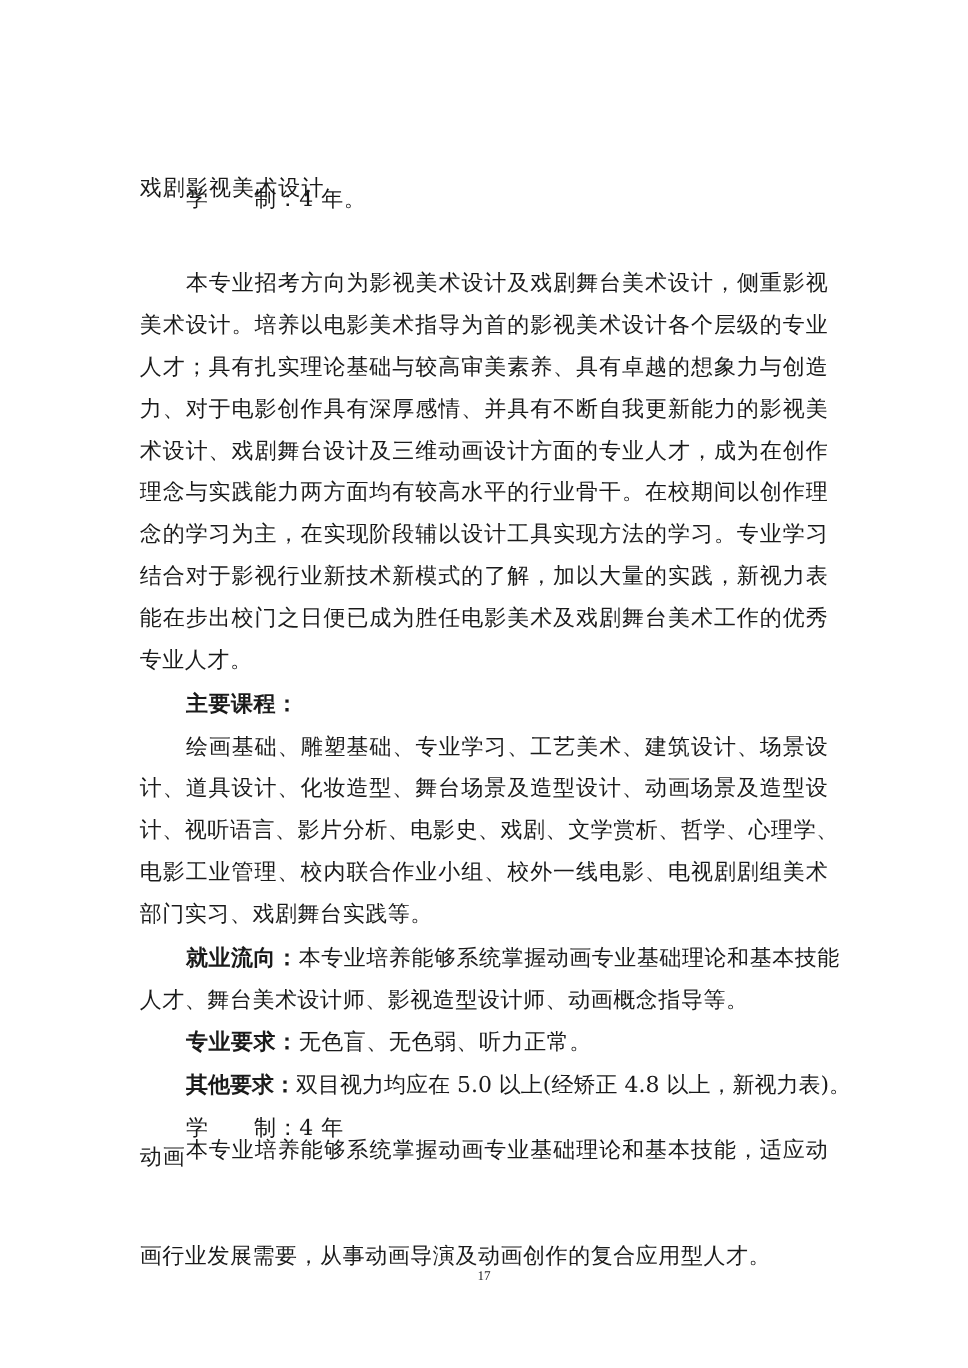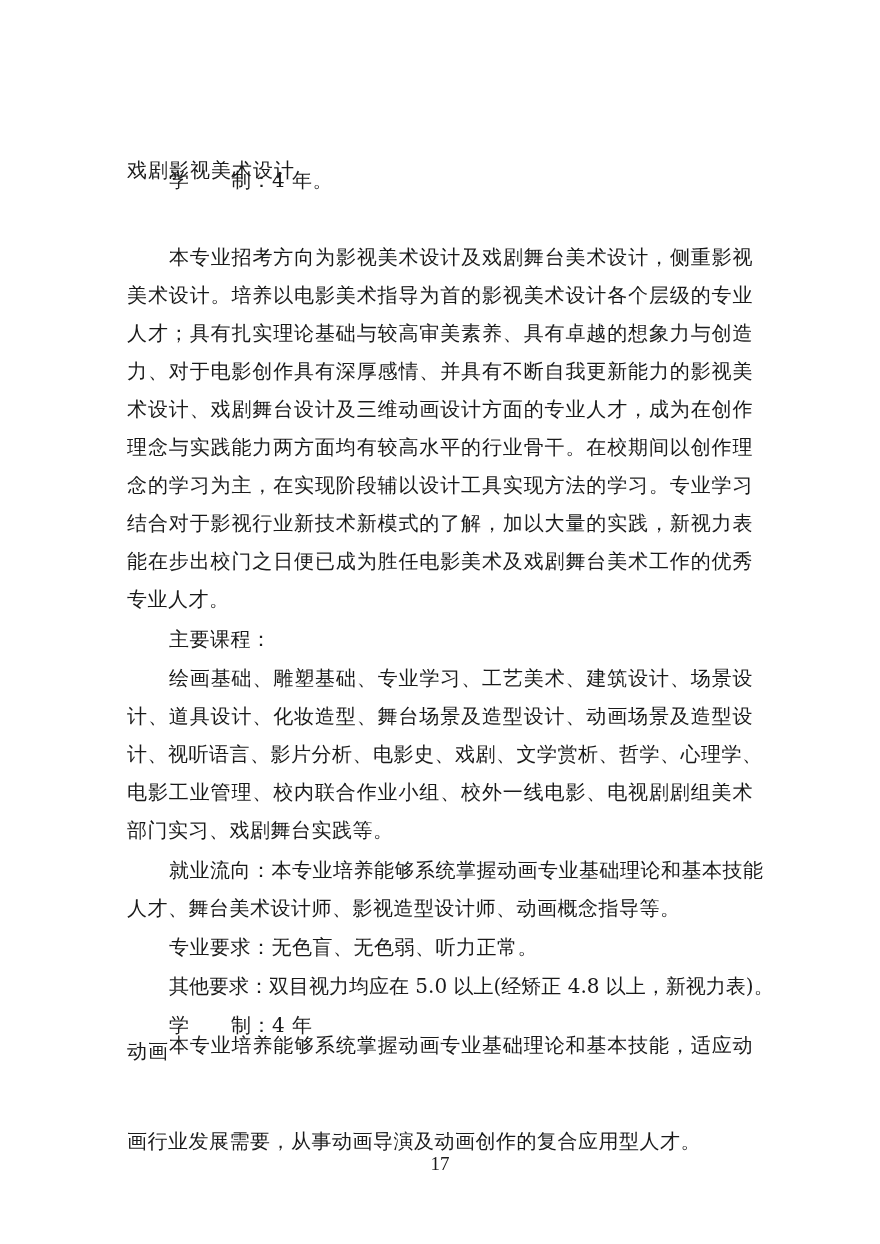--- a/index.html
+++ b/index.html
@@ -4,23 +4,23 @@
 <style>
   html, body { margin: 0; padding: 0; background: #ffffff; }
   body { width: 880px; height: 1244px; position: relative; overflow: hidden;
          font-family: "DejaVu Serif", "Liberation Serif", serif; color: #1a1a1a; }
   .page { position: absolute; left: 127px; top: 0; width: 626px; }
   .line { position: absolute; left: 0; width: 626px; font-size: 20px; line-height: 26px;
           white-space: nowrap; letter-spacing: 0.5px; text-align: justify; text-align-last: justify; margin-top: 48px; }
   .indent { left: 42px; width: 584px; }
   .short { text-align-last: left; }
   .heading { position: absolute; left: 0; width: 626px; text-align: left; font-size: 20px; line-height: 26px; letter-spacing: 1px; }
-  .bold { font-weight: normal; }
+  .bold { font-weight: bold; }
   .xuezhi .k1 { display: inline-block; width: 62px; }
-  .pnum { position: absolute; left: 0; width: 626px; top: 1153px; text-align: center; font-size: 19px; font-family: "Liberation Serif", serif; }
+  .pnum { position: absolute; left: 0; width: 626px; top: 1153px; text-align: center; font-size: 12px; font-family: "Liberation Serif", serif; }
 </style>
 </head>
 <body>
 
 <div class="page">
 
   <div class="line indent short xuezhi" style="top:119px">
     <span class="k1">学</span><span>制：</span><span>4 年。</span>
   </div>
 

